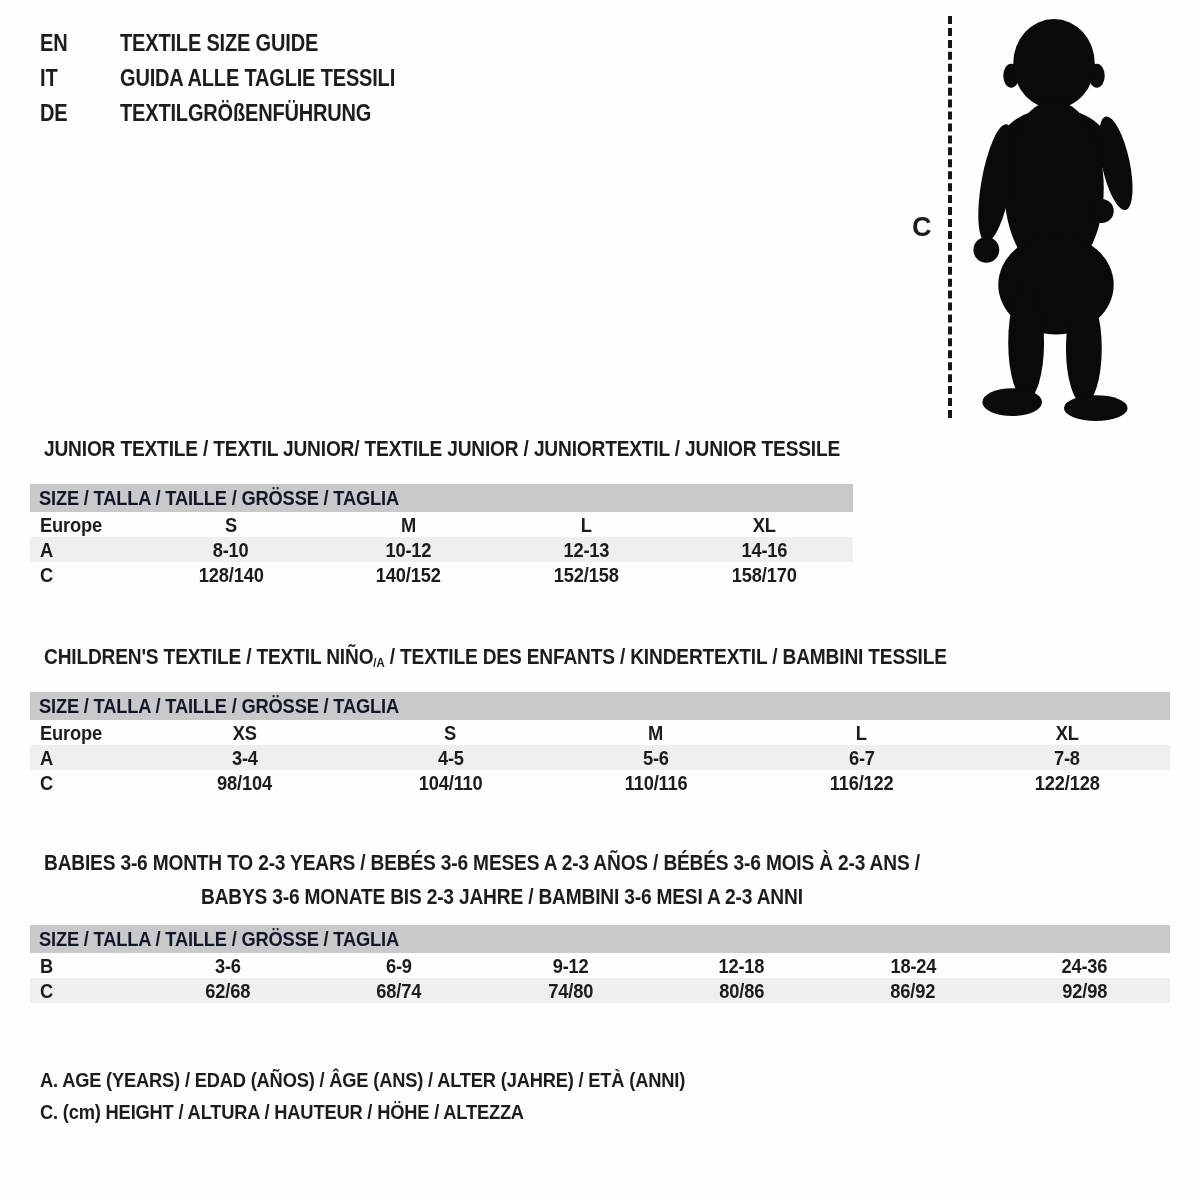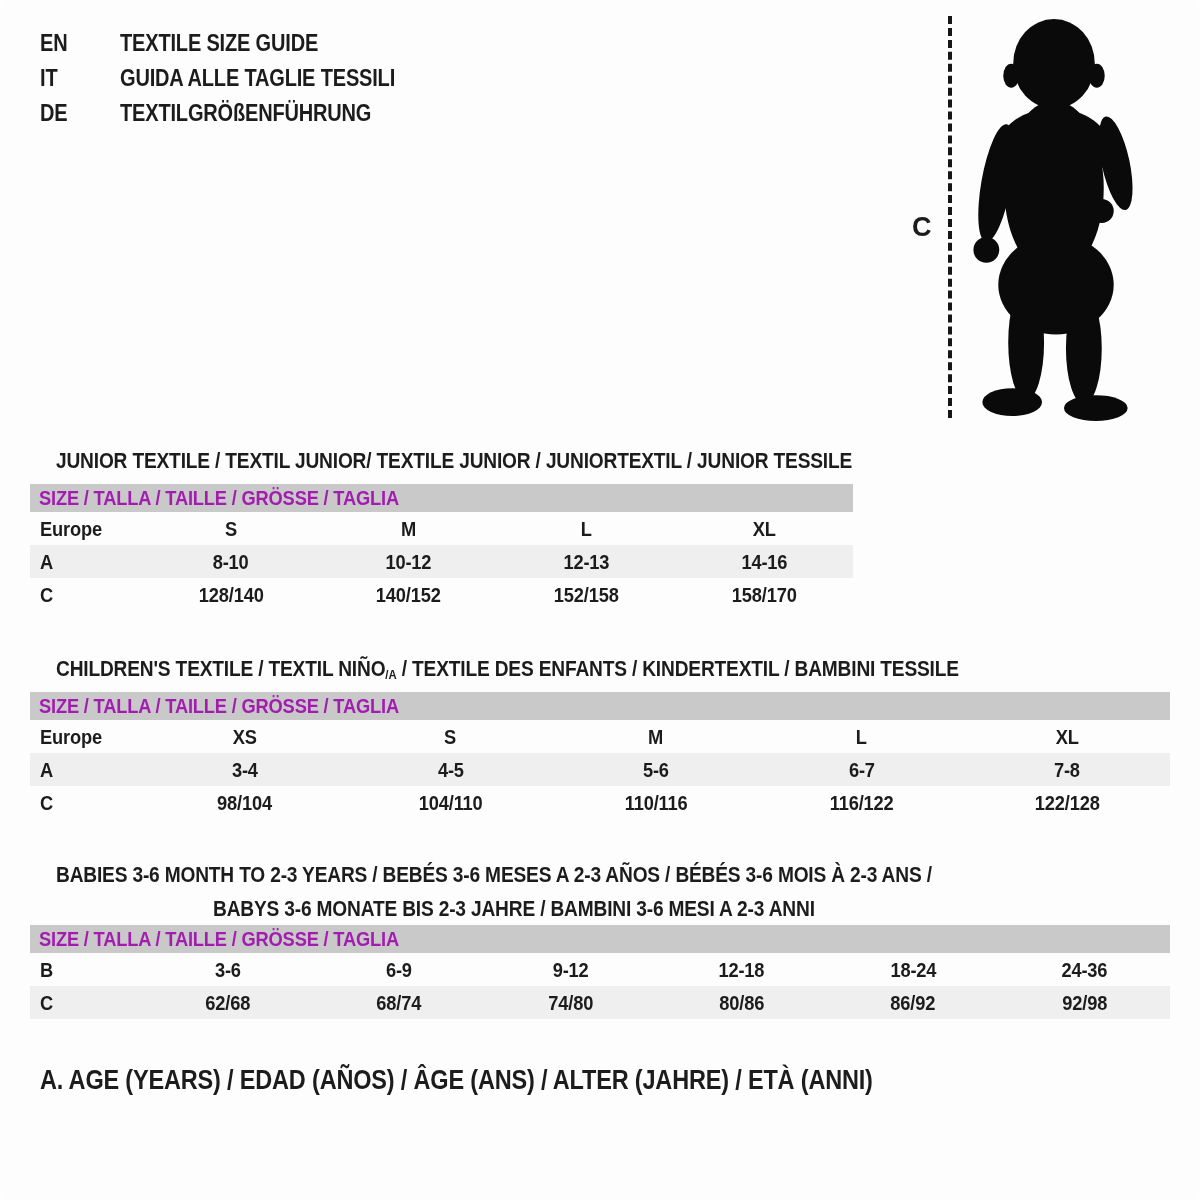--- a/index.html
+++ b/index.html
@@ -19,40 +19,40 @@
   .lang { position:absolute; left:40px; top:26px; }
   .lang-row { display:flex; height:35px; align-items:center; font-size:23px; }
   .lang-code { width:80px; }
 
   
   .measure-line { position:absolute; left:948px; top:16px; height:402px; width:0; border-left:4px dashed #161616; }
   .measure-label { position:absolute; left:912px; top:212px; font-size:27px; }
   .toddler { position:absolute; left:966px; top:14px; }
 
   
-  .sec-title { position:absolute; margin:16px; font-size:22px; font-weight:700; }
+  .sec-title { position:absolute; margin:4px; font-size:22px; font-weight:700; }
   #junior-title   { left:40px; top:432px; }
   #children-title { left:40px; top:640px;text-decoration:underline; }
   #babies-title   { left:40px; top:846px; }
   #babies-title .tline { display:block; height:34px;text-align:center; }
   .subsc { font-size:13px; vertical-align:-3px; letter-spacing:0; }
 
   
   .size-table { position:absolute; left:30px; font-size:21px; }
   #junior-table   { top:484px; width:823px;  }
   #children-table { top:692px; width:1140px; }
   #babies-table   { top:925px; width:1140px; }
-  .thead { height:28px; background:#c9c9c9; color:#a21caf; display:flex; align-items:center; padding-left:9px; box-sizing:border-box; }
-  .trow  { display:flex; height:33px; align-items:center; }
+  .thead { height:28px; background:#c9c9c9; color:#0f172a; display:flex; align-items:center; padding-left:9px; box-sizing:border-box; }
+  .trow  { display:flex; height:25px; align-items:center; }
   .trow.alt { background:#efefef; }
   .tlabel { width:112px; padding-left:10px; box-sizing:border-box; }
   .tcell  { flex:1; text-align:center; }
 
   
-  .legend { position:absolute; left:40px; top:1064px; font-size:27px; }
+  .legend { position:absolute; left:40px; top:1064px; font-size:21px; }
   .legend-line { height:32px; display:flex; align-items:center; }
 </style>
 </head>
 <body>
 
 <div class="canvas">
 
   <section class="lang">
     <div class="lang-row">
       <span class="lang-code"><span class="cond">EN</span></span>
@@ -175,15 +175,18 @@
       <span class="tcell"><span class="condc">80/86</span></span>
       <span class="tcell"><span class="condc">86/92</span></span>
       <span class="tcell"><span class="condc">92/98</span></span>
     </div>
   </div>
 
   <section class="legend">
     <div class="legend-line">
         <span class="cond">A. AGE (YEARS) / EDAD (AÑOS) / ÂGE (ANS) / ALTER (JAHRE) / ETÀ (ANNI)</span>
       </div>
+    <div class="legend-line">
+        <span class="cond">C. (cm) HEIGHT / ALTURA / HAUTEUR / HÖHE / ALTEZZA</span>
+      </div>
   </section>
 
 </div>
 
 </body></html>

